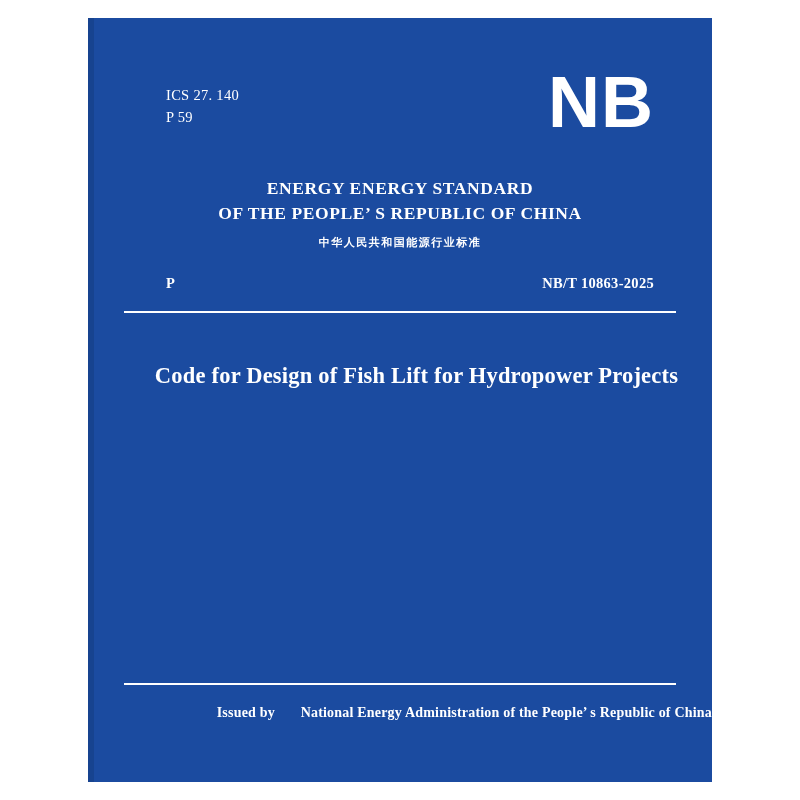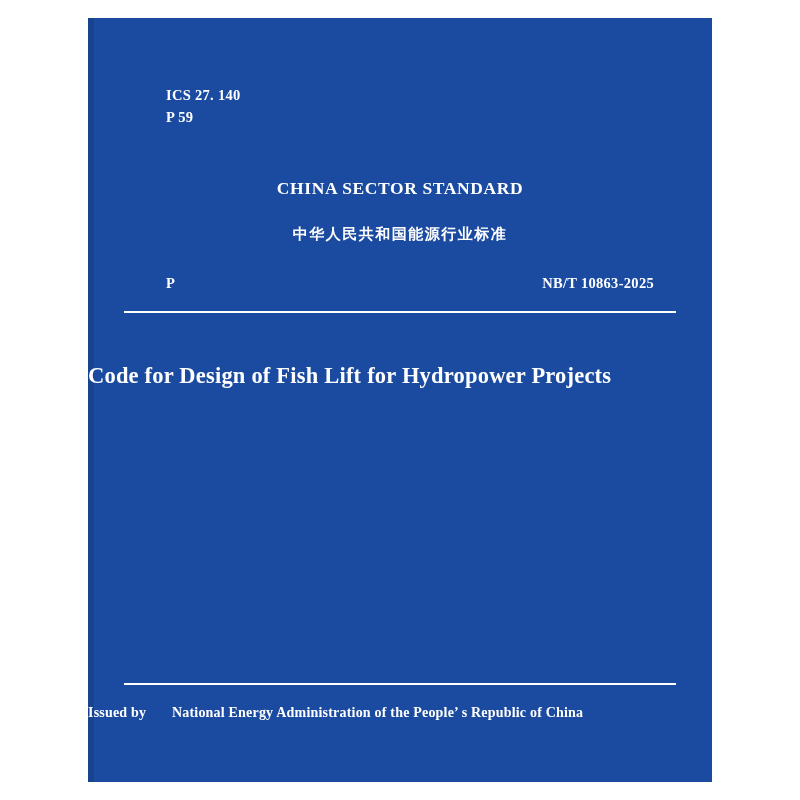--- a/index.html
+++ b/index.html
@@ -31,21 +31,21 @@
     top: 0;
     width: 6px;
     height: 100%;
     background: #17438f;
   }
   .ics-block {
     position: absolute;
     left: 78px;
     top: 66px;
     color: #ffffff;
-    font-weight: bold;
+    font-weight: normal;
     font-size: 14.5px;
     line-height: 1.55;
     letter-spacing: 0.3px;
   }
   .nb-logo {
     position: absolute;
     right: 58px;
     top: 48px;
     color: #ffffff;
     font-family: "Liberation Sans", sans-serif;
@@ -65,23 +65,23 @@
   .std-title .en1,
   .std-title .en2 {
     font-weight: bold;
     font-size: 17.5px;
     letter-spacing: 0.6px;
     line-height: 1.45;
   }
   .std-title .zh {
     font-family: "DejaVu Sans", sans-serif;
     font-weight: bold;
-    font-size: 15px;
+    font-size: 11px;
     letter-spacing: 1.5px;
-    margin-top: 24px;
+    margin-top: 8px;
   }
   .code-row {
     position: absolute;
     left: 78px;
     right: 58px;
     top: 257px;
     display: flex;
     justify-content: space-between;
     align-items: baseline;
     color: #ffffff;
@@ -96,21 +96,23 @@
     height: 1.5px;
     background: #ffffff;
   }
   .rule-top { top: 293px; }
   .rule-bottom { top: 665px; }
   .doc-title {
     position: absolute;
     left: 0;
     right: 0;
     top: 345px;
+    text-align: center;
     color: #ffffff;
+    padding-left: 33px;
   }
   .doc-title .en {
     font-weight: bold;
     font-size: 22.5px;
     letter-spacing: 0.2px;
   }
   .doc-title .zh {
     font-family: "DejaVu Sans", sans-serif;
     font-weight: bold;
     font-size: 24px;
@@ -127,43 +129,45 @@
     color: #ffffff;
     font-weight: bold;
     font-size: 14px;
     letter-spacing: 0.2px;
   }
   .issuer-row {
     position: absolute;
     left: 0;
     right: 0;
     top: 687px;
-    text-align: left;
+    text-align: right;
     color: #ffffff;
     font-weight: bold;
     font-size: 14px;
     letter-spacing: 0.2px;
   }
   .issuer-row .label { margin-right: 22px; }
 </style>
 </head>
 <body>
 
 <div id="page">
   <div class="cover">
     <div class="spine"></div>
 
     <div class="ics-block">
       <div>ICS 27. 140</div>
       <div>P 59</div>
     </div>
 
+    <div class="nb-logo">NB</div>
 
     <div class="std-title">
-      <div class="en1">CHINA SECTOR STANDARD</div>
+      <div class="en1">ENERGY ENERGY STANDARD</div>
+      <div class="en2">OF THE PEOPLE’ S REPUBLIC OF CHINA</div>
       <div class="zh">中华人民共和国能源行业标准</div>
     </div>
 
     <div class="code-row">
       <span>P</span>
       <span>NB/T 10863-2025</span>
     </div>
 
     <div class="rule rule-top"></div>
 

